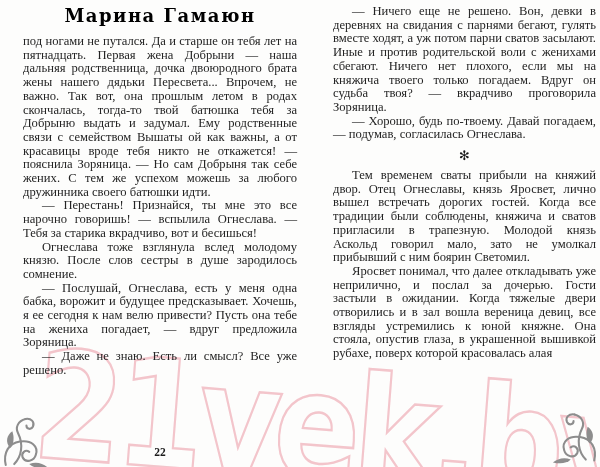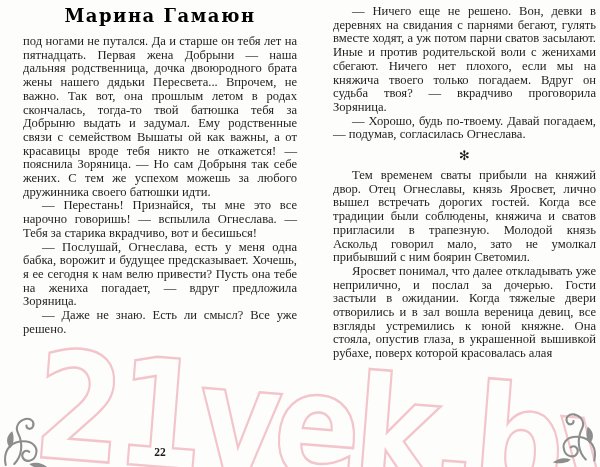--- a/index.html
+++ b/index.html
@@ -42,20 +42,21 @@
 
 <div class="book">
 
   <div class="watermark" style="-webkit-text-stroke: 2.5px rgb(237, 163, 174);">21vek.by</div>
 
   <div class="page left">
     <div class="running-header">Марина Гамаюн</div>
     <div class="page-body">
         <p class="">под ногами не путался. Да и старше он тебя лет на пятнадцать. Первая жена Добрыни — наша дальняя родственница, дочка двоюродного брата жены нашего дядьки Пересвета... Впрочем, не важно. Так вот, она прошлым летом в родах скончалась, тогда-то твой батюшка тебя за Добрыню выдать и задумал. Ему родственные связи с семейством Вышаты ой как важны, а от красавицы вроде тебя никто не откажется! — пояснила Зоряница. — Но сам Добрыня так себе жених. С тем же успехом можешь за любого дружинника своего батюшки идти.</p>
         <p class="indent">— Перестань! Признайся, ты мне это все нарочно говоришь! — вспылила Огнеслава. — Тебя за старика вкрадчиво, вот и бесишься!</p>
+        <p class="indent">Огнеслава тоже взглянула вслед молодому князю. После слов сестры в душе зародилось сомнение.</p>
         <p class="indent">— Послушай, Огнеслава, есть у меня одна бабка, ворожит и будущее предсказывает. Хочешь, я ее сегодня к нам велю привести? Пусть она тебе на жениха погадает, — вдруг предложила Зоряница.</p>
         <p class="indent">— Даже не знаю. Есть ли смысл? Все уже решено.</p>
       </div>
   </div>
   <div class="page-number" style="left:23px;right:auto;width:274px;position:absolute;">22</div>
 
   <div class="page right">
     <div class="page-body">
         <p class="indent">— Ничего еще не решено. Вон, девки в деревнях на свидания с парнями бегают, гулять вместе ходят, а уж потом парни сватов засылают. Иные и против родительской воли с женихами сбегают. Ничего нет плохого, если мы на княжича твоего только погадаем. Вдруг он судьба твоя? — вкрадчиво проговорила Зоряница.</p>
         <p class="indent">— Хорошо, будь по-твоему. Давай погадаем, — подумав, согласилась Огнеслава.</p>

